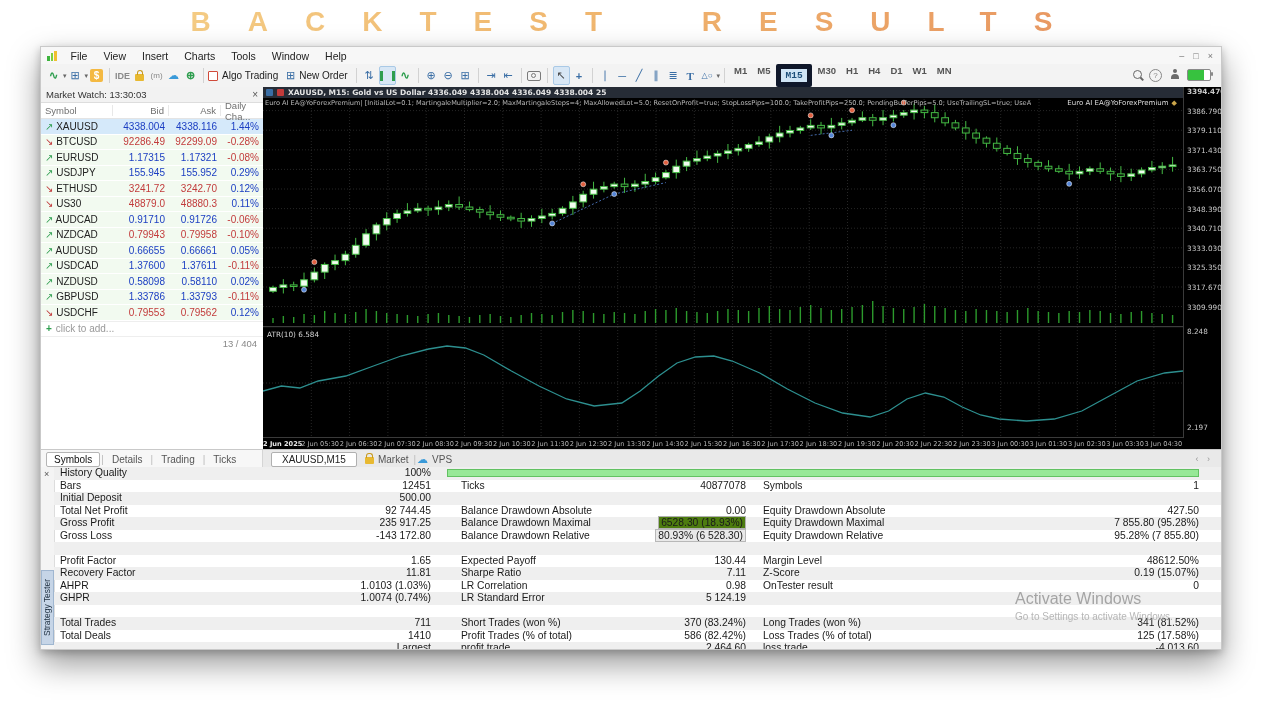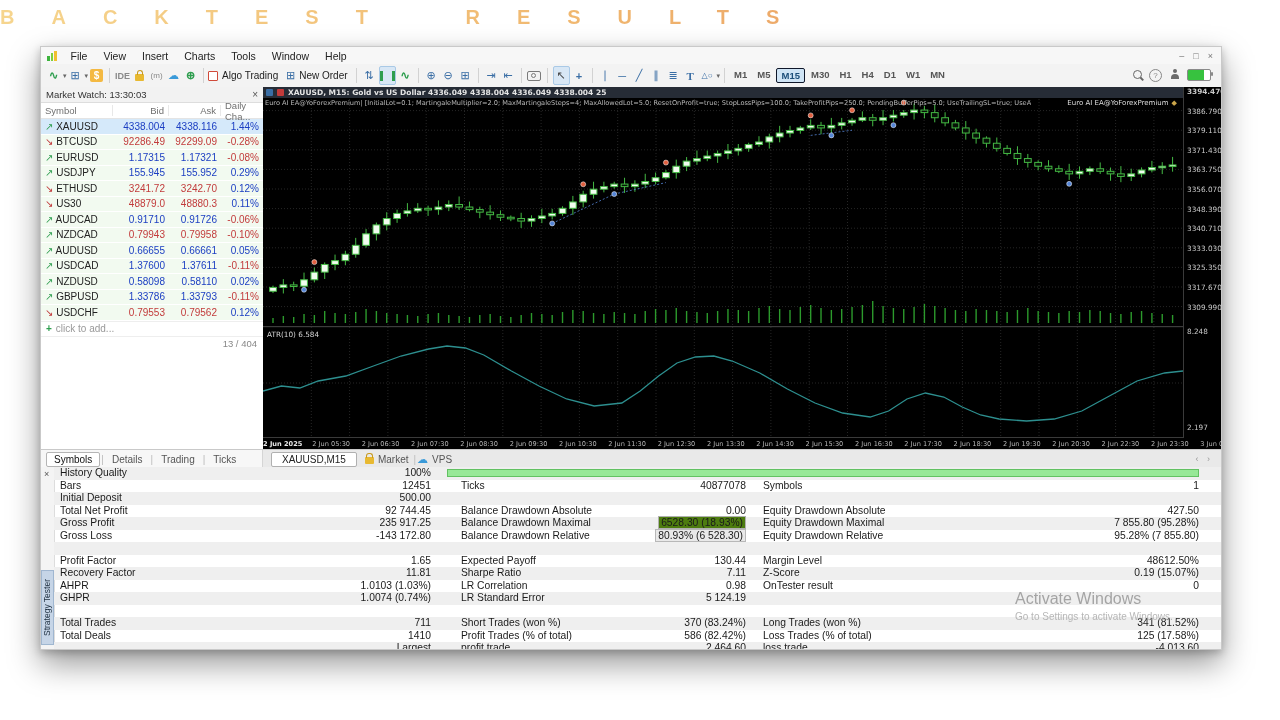--- a/index.html
+++ b/index.html
@@ -1,21 +1,21 @@
 <!DOCTYPE html>
 <html><head>
 <meta charset="utf-8">
 <style>
   html,body{margin:0;padding:0;background:#fff;width:1280px;height:720px;overflow:hidden;
     font-family:"Liberation Sans", sans-serif;-webkit-font-smoothing:antialiased;}
   .page{position:relative;width:1280px;height:720px;background:#fff;}
 
   
-  .backdrop-title{position:absolute;left:0;right:0;top:6px;
-    font-size:20px;font-weight:700;letter-spacing:37px;word-spacing:18px;
+  .backdrop-title{position:absolute;left:0;right:0;top:6px;text-align:center;
+    font-size:28px;font-weight:700;letter-spacing:37px;word-spacing:18px;
     background:linear-gradient(90deg,#f6d58e 0%,#f0b76f 45%,#e58a5c 100%);
     -webkit-background-clip:text;background-clip:text;color:transparent;}
 
   
   .app{position:absolute;left:40px;top:46px;width:1180px;height:602px;background:#fff;
     border:1px solid #c9c9c9;box-shadow:0 14px 30px rgba(0,0,0,.40),0 3px 8px rgba(0,0,0,.22);}
 
   
   .menubar{position:absolute;left:0;top:0;right:0;height:17px;background:#f7f7f7;
     border-bottom:1px solid #e3e3e3;display:flex;align-items:center;font-size:10.5px;color:#222;}
@@ -42,21 +42,21 @@
     text-align:center;line-height:13px;border-radius:2px;}
   .lockicon{position:relative;width:9px;height:7px;background:#e8b931;border-radius:1px;margin-top:4px;display:inline-block;}
   .lockicon:before{content:'';position:absolute;top:-4px;left:1.5px;width:4.5px;height:4px;
     border:1.3px solid #c79a20;border-bottom:none;border-radius:3px 3px 0 0;}
   .algosq{width:8px;height:8px;border:1.5px solid #d04a3a;background:#fff;border-radius:1px;margin-right:4px;}
   .btnlabel{margin-right:4px;color:#222;}
   .bars2{display:inline-block;width:9px;height:10px;border-left:3px solid #2e9e4f;border-right:3px solid #2e9e4f;}
   .cam{width:12px;height:8px;border:1px solid #7a7a7a;border-radius:2px;position:relative;display:inline-block;}
   .cam:after{content:'';position:absolute;width:3px;height:3px;border:1px solid #7a7a7a;border-radius:50%;left:3px;top:1px;}
   .tf{padding:1px 4px;margin:0 1px;font-size:9.5px;font-weight:700;color:#555;border-radius:2px;}
-  .tf.active{background:#cfe4f5;border:1px solid #0f172a;color:#1c4e79;}
+  .tf.active{background:#cfe4f5;border:5px solid #0f172a;color:#1c4e79;font-family:Liberation Mono, monospace;}
   .tb-right{margin-left:auto;display:flex;align-items:center;gap:7px;padding-right:10px;}
   .mag{width:7px;height:7px;border:1.5px solid #666;border-radius:50%;position:relative;display:inline-block;}
   .mag:after{content:'';position:absolute;width:4px;height:1.5px;background:#666;transform:rotate(45deg);right:-3px;bottom:-1px;}
   .qmark{width:11px;height:11px;border:1.2px solid #888;border-radius:50%;color:#888;font-size:8px;
     display:inline-flex;align-items:center;justify-content:center;}
   .person{position:relative;width:11px;height:11px;display:inline-block;}
   .person:before{content:'';position:absolute;left:3.5px;top:0;width:4px;height:4px;border-radius:50%;background:#6a6a6a;}
   .person:after{content:'';position:absolute;left:1.5px;top:5px;width:8px;height:5px;border-radius:4px 4px 0 0;background:#6a6a6a;}
   .batt{width:22px;height:10px;border:1px solid #8a8a8a;border-radius:2px;position:relative;
     background:linear-gradient(90deg,#37c23f 0 72%,#fff 72%);display:inline-block;}
@@ -100,21 +100,21 @@
   .ea-line{position:absolute;left:2px;top:12px;right:190px;height:9px;color:#b9b9b9;font-size:6.6px;
     white-space:nowrap;overflow:hidden;font-family:"DejaVu Sans",sans-serif;}
   .ea-badge{position:absolute;top:12px;right:44px;color:#ddd;font-size:7px;background:#000;
     padding-left:5px;display:flex;align-items:center;gap:3px;font-family:"DejaVu Sans",sans-serif;}
   .cap{color:#caa54a;font-size:7px;}
   .atr-label{position:absolute;left:4px;top:243px;color:#d5d5d5;font-size:7.3px;font-family:"DejaVu Sans",sans-serif;}
   .price-axis{position:absolute;left:920px;top:0;width:38px;bottom:11px;background:#000;
     border-left:1px solid #3a3a3a;color:#c9c9c9;font-size:7.3px;font-family:"DejaVu Sans",sans-serif;}
   .price-axis span{position:absolute;left:3px;white-space:nowrap;}
   .time-axis{position:absolute;left:0;bottom:0;width:920px;height:11px;background:#000;
-    border-top:1px solid #3a3a3a;display:flex;color:#b5b5b5;font-size:6.6px;font-family:"DejaVu Sans",sans-serif;gap:11px;}
+    border-top:1px solid #3a3a3a;display:flex;color:#b5b5b5;font-size:6.6px;font-family:"DejaVu Sans",sans-serif;}
   .time-axis span{width:38.33px;flex:none;white-space:nowrap;overflow:visible;padding-top:2px;}
   .time-axis span:first-child{color:#e8e8e8;font-weight:700;}
 
   
   .tabstrip{position:absolute;left:0;top:402px;right:0;height:18px;background:#e9e9e9;
     border-top:1px solid #c9c9c9;display:flex;align-items:center;font-size:10px;color:#555;}
   .tb-left{width:222px;height:100%;background:#f7f7f7;display:flex;align-items:center;padding-left:5px;
     box-sizing:border-box;border-right:1px solid #d5d5d5;}
   .tbx-tab{padding:1px 7px;}
   .tbx-tab.active{background:#fff;border:1px solid #b5b5b5;border-radius:2px;color:#111;}

